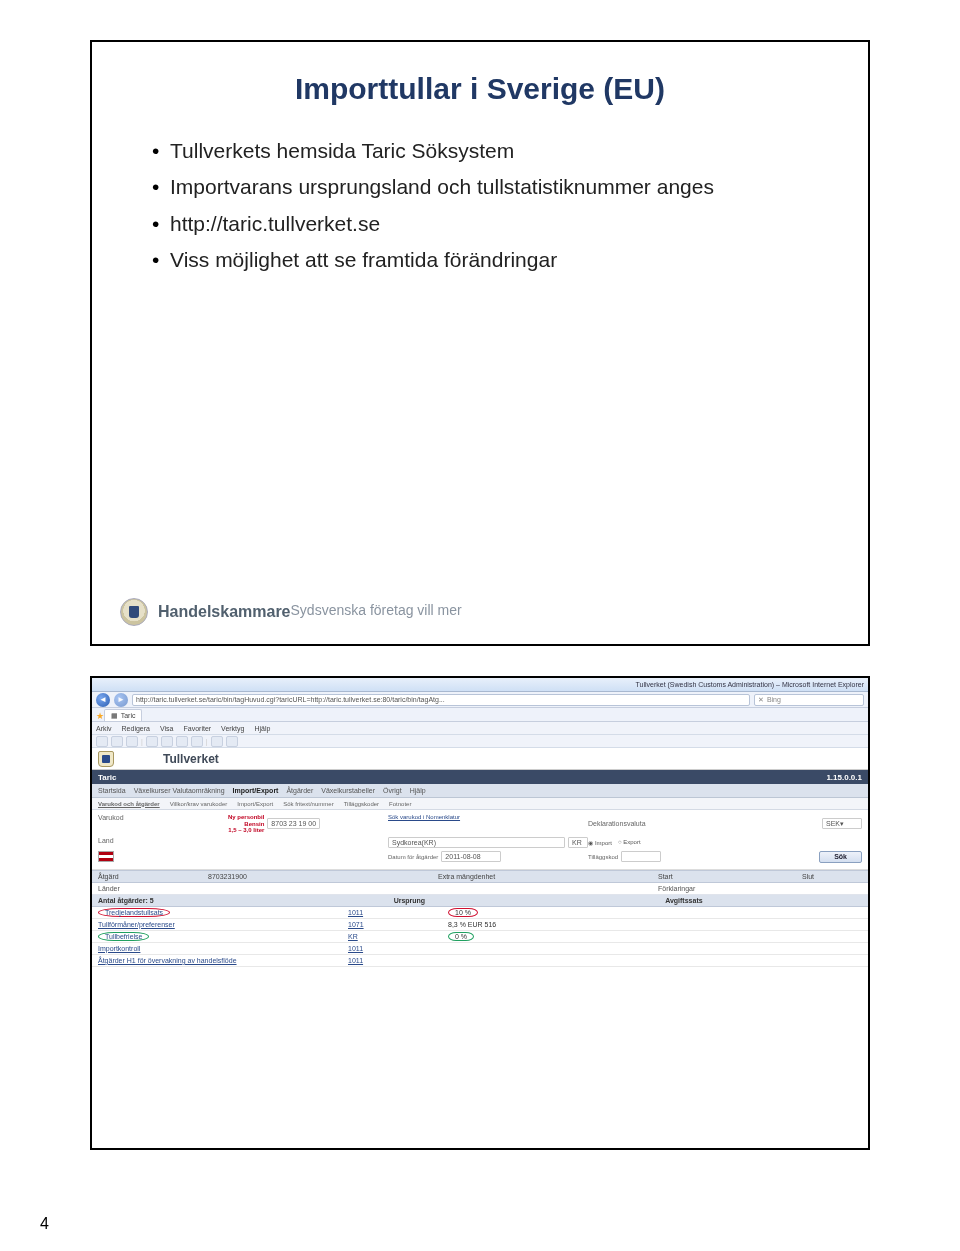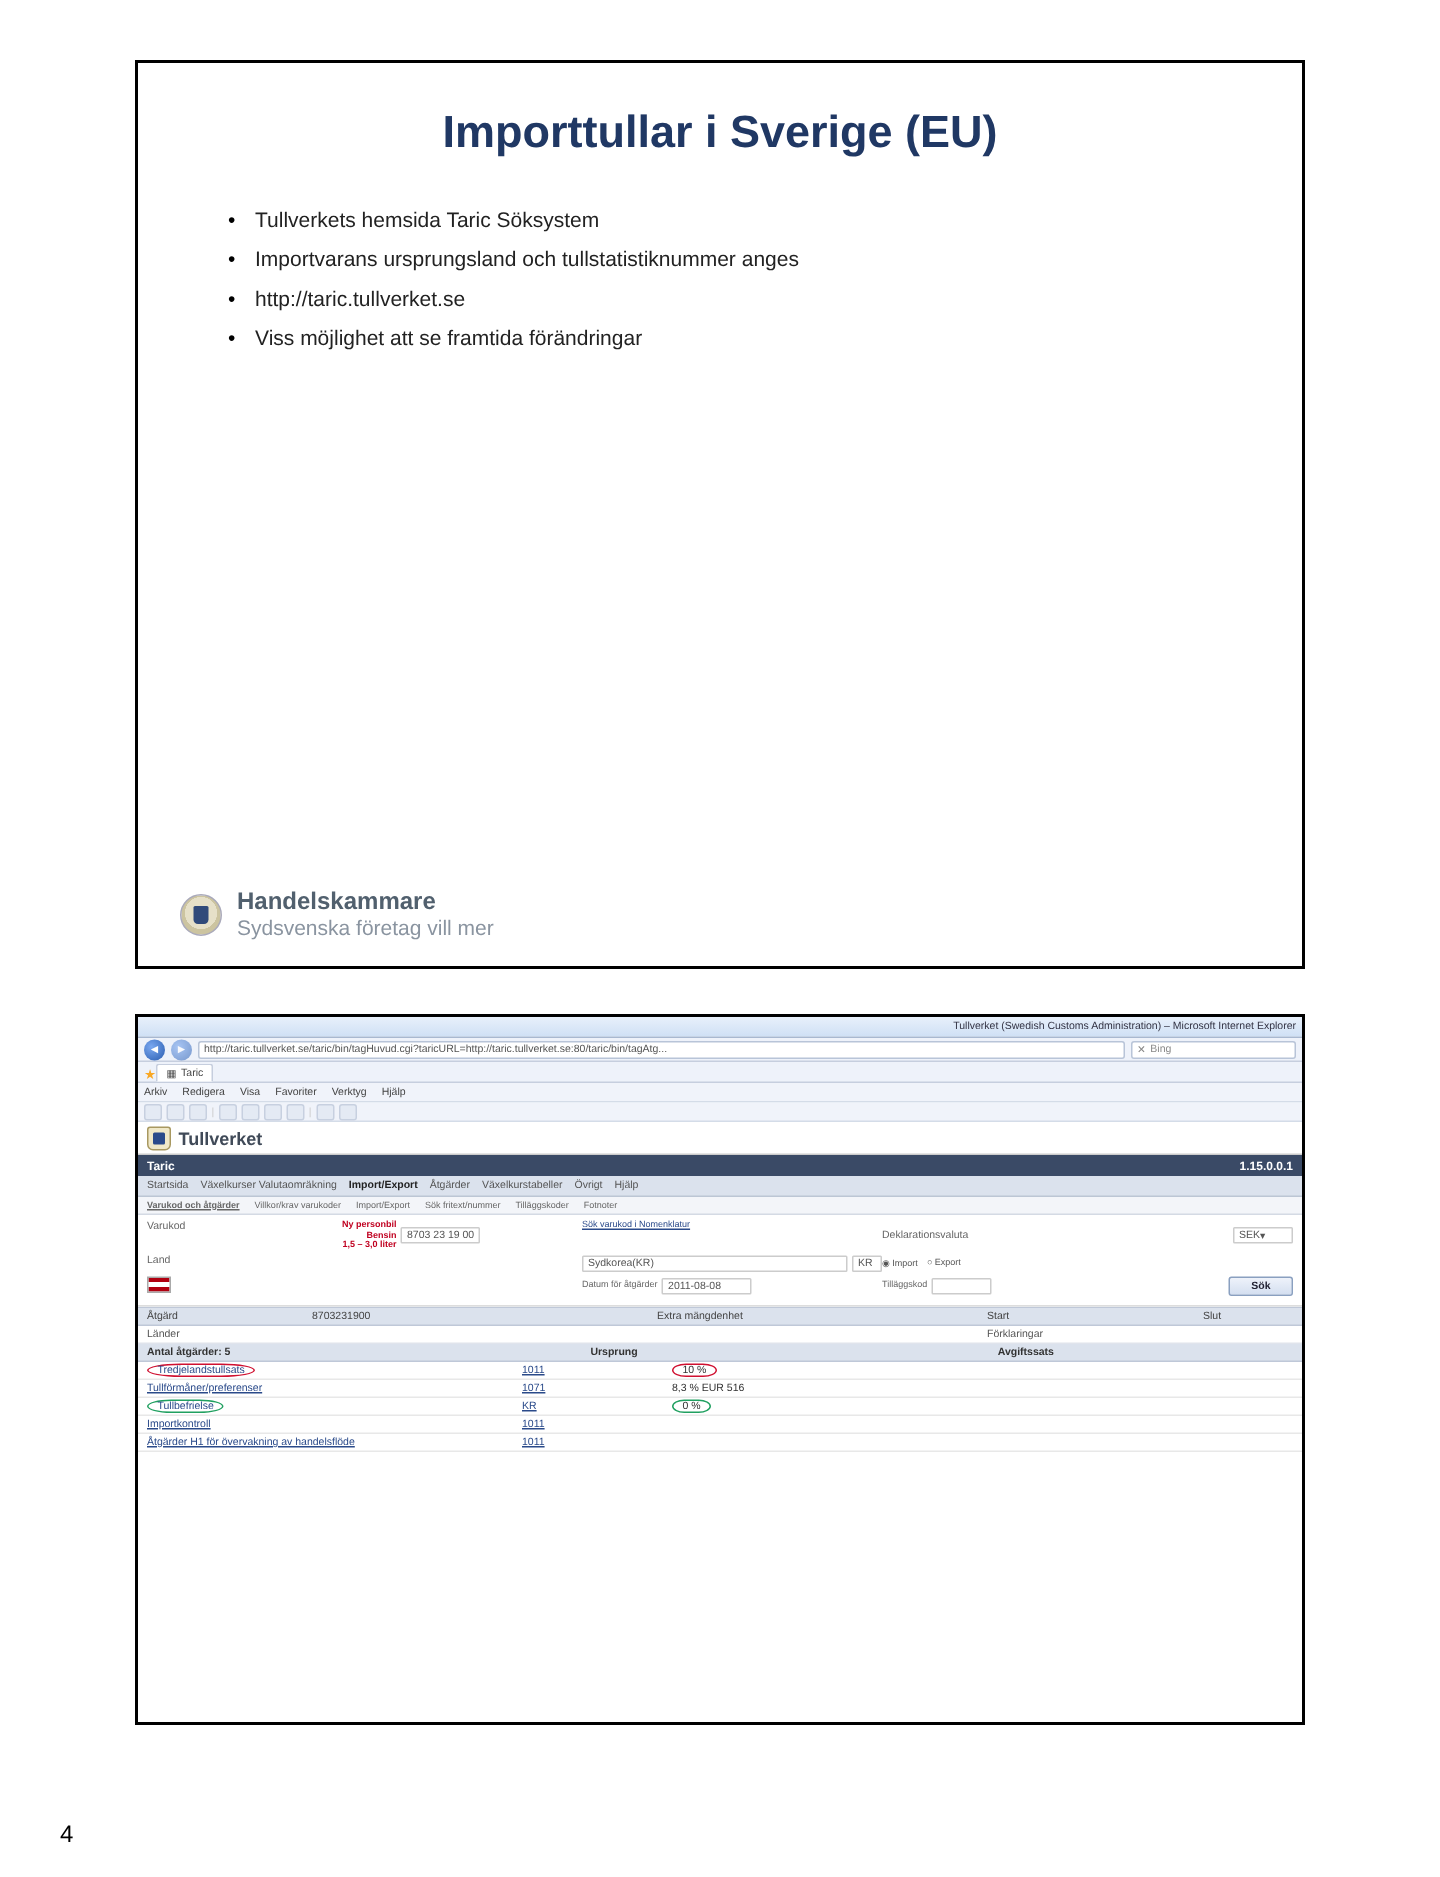--- a/index.html
+++ b/index.html
@@ -31,21 +31,21 @@
   }
   .slide-title {
     color: #203864;
     font-size: 30px;
     text-align: center;
     margin-bottom: 30px;
     font-weight: bold;
   }
   .bullets {
     margin-left: 20px;
-    font-size: 14px;
+    font-size: 21px;
     color: #222;
     line-height: 1.45;
   }
   .bullets li {
     list-style: none;
     position: relative;
     padding-left: 18px;
     margin-bottom: 6px;
   }
   .bullets li::before {
@@ -73,21 +73,21 @@
   .crest::after{
     content:"";
     position:absolute; left:50%; top:50%;
     width:10px; height:12px;
     background:#304a7a;
     transform:translate(-50%,-50%);
     border-radius:1px 1px 3px 3px;
   }
   .logo-text {
     display: flex;
-    flex-direction: column;
+    flex-direction: row;
     font-size: 12px;
     color: #5a6a7a;
     line-height: 1.1;
   }
   .logo-text .bold { font-weight: bold; font-size: 16px; color:#51606e;}
   .logo-text .tag { font-size: 10px; color:#8a94a0;}
 
   
   .slide-bottom {
     height: 470px;
@@ -210,20 +210,21 @@
   .tv-logo-shield::after{
     content:"";
     position:absolute; left:3px; top:3px; width:8px; height:8px;
     background:#2a4a8a;
     border-radius:1px;
   }
   .tv-logo-text {
     font-weight:bold;
     font-size:12px;
     color:#404a58;
+    margin-left:44px;
   }
   .taric-bar {
     background:#3a4a66;
     color:#fff;
     height:14px;
     display:flex;
     align-items:center;
     justify-content:space-between;
     padding:0 6px;
     font-size:8px;

